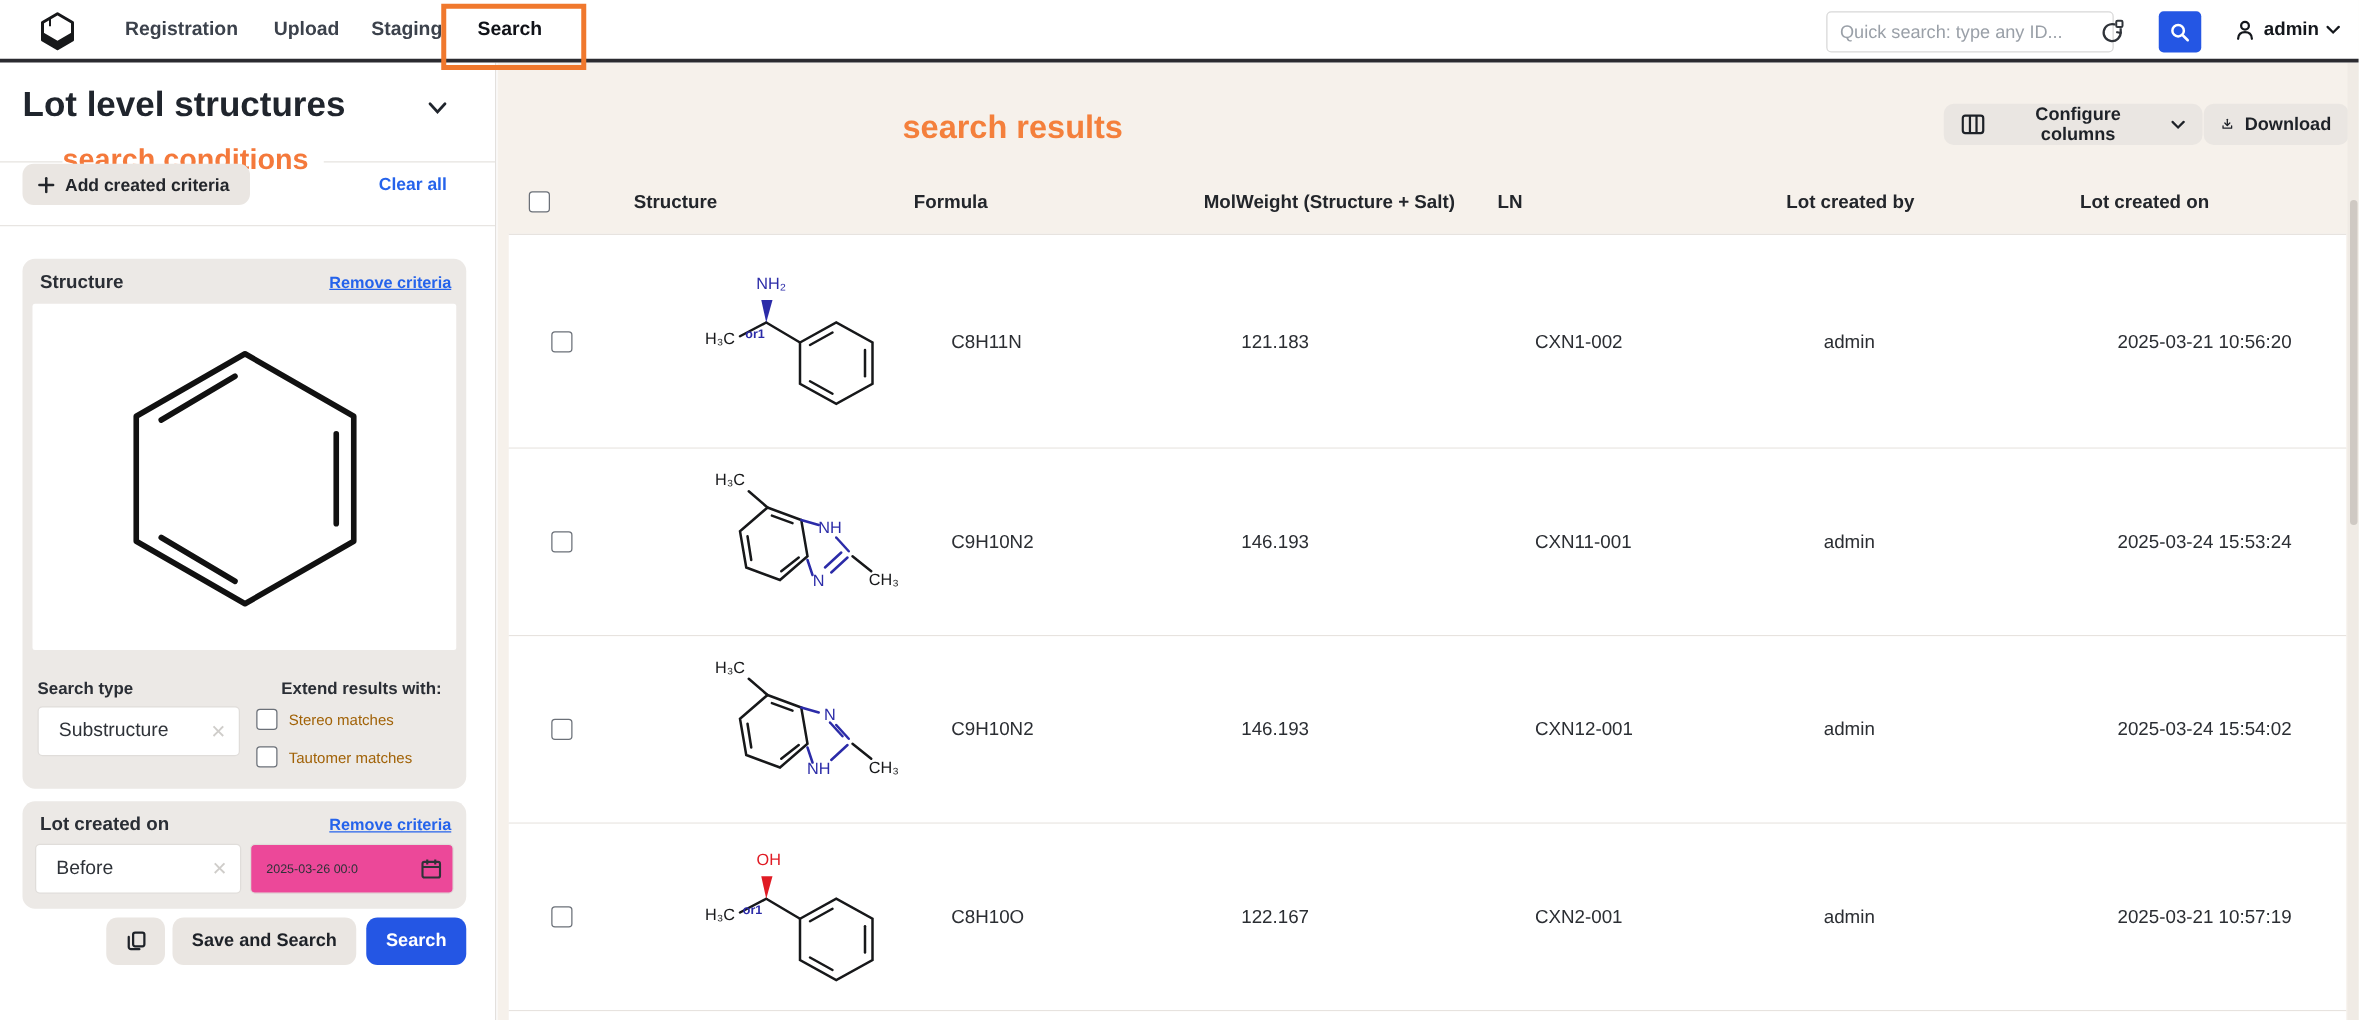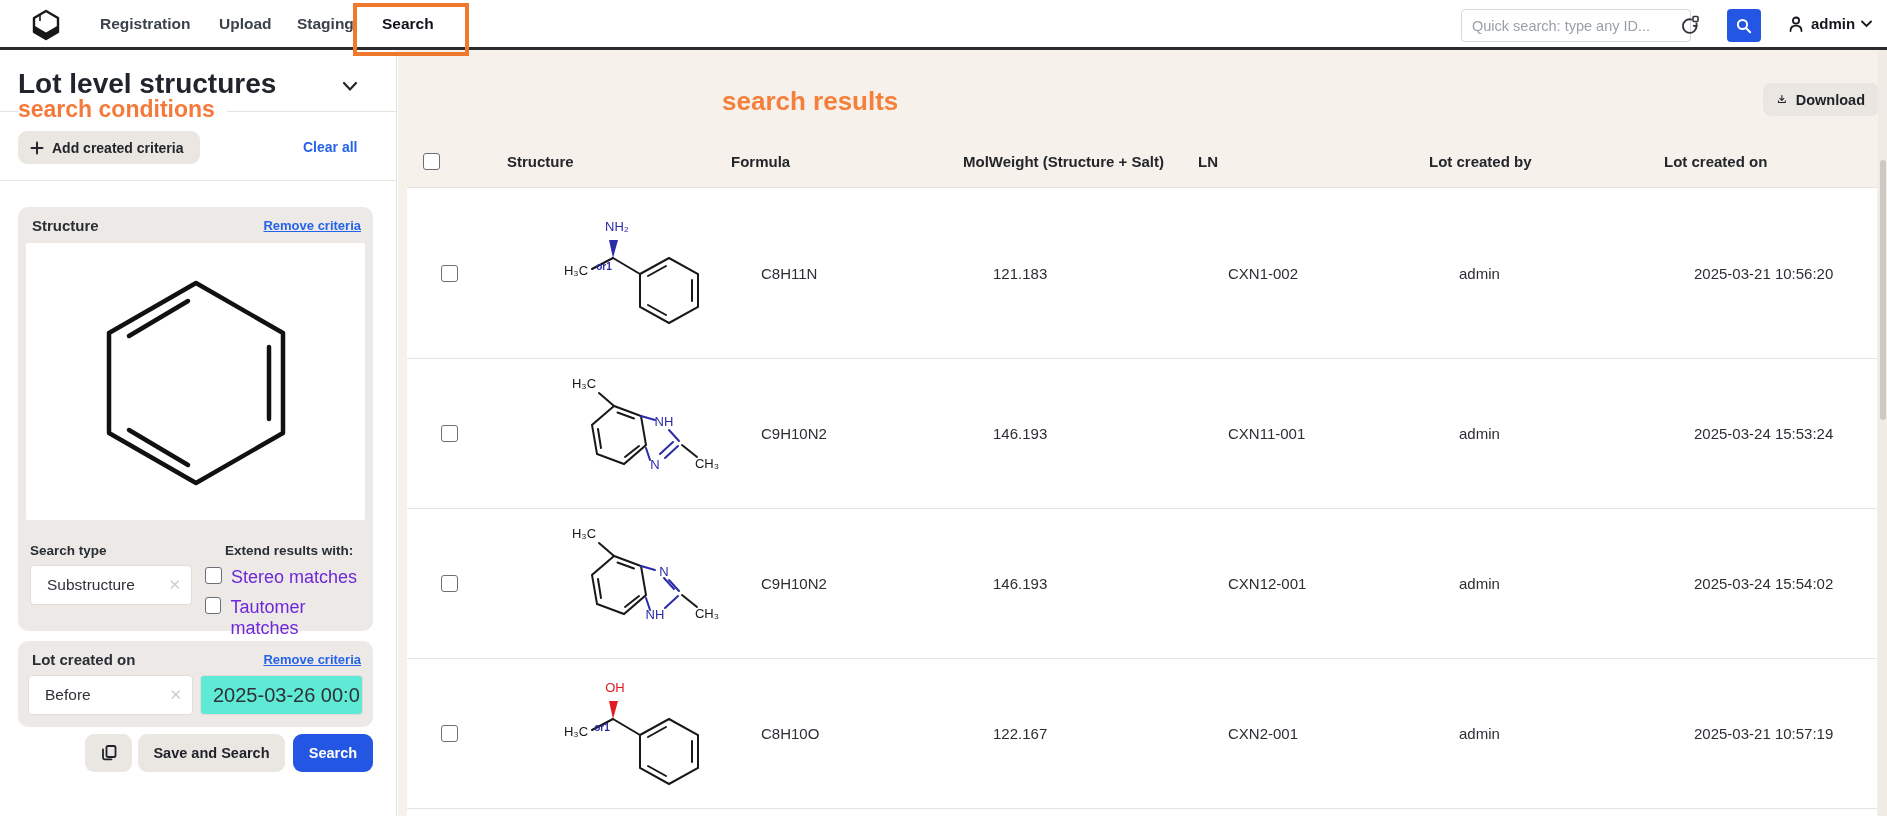--- a/index.html
+++ b/index.html
@@ -27,21 +27,21 @@
           border:none; border-radius:4px; cursor:pointer; display:flex; align-items:center; justify-content:center; }
   .userchip { position:absolute; left:1787px; top:0; height:47px; display:flex; align-items:center;
               gap:6px; cursor:pointer; }
   .userchip .uname { font-size:15px; font-weight:700; color:#14171c; }
 
   
   .sidebar { position:absolute; left:0; top:50px; width:397px; height:766px; background:#fff;
              border-right:1px solid #e3e0dd; z-index:2; }
   .sb-title { position:absolute; left:18px; top:18px; font-size:28px; font-weight:700; color:#20252d; }
   .sb-collapse { position:absolute; left:338px; top:24px; width:24px; height:24px; cursor:pointer; }
-  .sb-subrow { position:absolute; left:0; top:46px; width:100%; height:30px; }
+  .sb-subrow { position:absolute; left:0; top:64px; width:100%; height:30px;padding-left:32px; }
   .sb-subrow::before { content:""; position:absolute; left:0; right:0; top:15px; height:1px; background:#e6e3e0; }
   .sb-subtitle { position:relative; margin-left:18px; display:inline-block; background:#fff;
                  padding-right:12px; font-size:23px; font-weight:700; color:#F4793B; }
   .addbtn { position:absolute; left:18px; top:81px; height:33px; padding:0 16px 0 12px; background:#EAE6E2;
             border:none; border-radius:9px; font-size:14px; font-weight:600; color:#23262b;
             display:flex; align-items:center; gap:8px; cursor:pointer; font-family:inherit; }
   .clearall { position:absolute; left:303px; top:89px; font-size:14px; font-weight:700; color:#2563EB; cursor:pointer; }
   .sb-divider { position:absolute; left:0; top:130px; width:100%; height:1px; background:#e8e5e2; }
 
   .card { position:absolute; left:18px; width:355px; background:#ECE9E6; border-radius:10px; }
@@ -51,25 +51,25 @@
                justify-content:space-between; align-items:center; }
   .card-title { font-size:15px; font-weight:700; color:#2a2e35; }
   .removelink { font-size:13px; font-weight:700; color:#2563EB; cursor:pointer;text-decoration:underline; }
   .canvas { position:absolute; left:8px; top:36px; width:339px; height:277px; background:#fff;
             border-radius:2px; cursor:pointer; }
   .flabel { position:absolute; font-size:13.5px; font-weight:700; color:#2a2e35; }
   .selectbox { position:absolute; background:#fff; border:1px solid #e0ddda; border-radius:4px;
                display:flex; align-items:center; justify-content:space-between;
                padding:0 10px 0 16px; font-size:15.5px; color:#2e3238; cursor:pointer; }
   .xmark { color:#cfcdca; font-size:15px; }
-  .chkrow { position:absolute; display:flex; align-items:flex-start; gap:9px; font-size:18px; color:#6d28d9; }
+  .chkrow { position:absolute; display:flex; align-items:center; gap:9px; font-size:12px; color:#a16207; }
   .chk { width:17px; height:17px; background:#fff; border:1.5px solid #6b7078; border-radius:3px; cursor:pointer; }
-  .dateinput { position:absolute; background:#5eead4; border:1px solid #e0ddda; border-radius:4px;
+  .dateinput { position:absolute; background:#ec4899; border:1px solid #e0ddda; border-radius:4px;
                display:flex; align-items:center; justify-content:space-between;
-               padding:0 8px 0 12px; font-size:20px; color:#2e3238; cursor:pointer; white-space:nowrap; overflow:hidden; }
+               padding:0 8px 0 12px; font-size:10px; color:#2e3238; cursor:pointer; white-space:nowrap; overflow:hidden; }
   .sb-actions { position:absolute; left:0; top:684px; width:100%; height:44px; }
   .iconbtn { position:absolute; left:85px; top:0; width:47px; height:38px; background:#EAE6E2;
              border:none; border-radius:9px; cursor:pointer; display:flex; align-items:center; justify-content:center; }
   .savebtn { position:absolute; left:138px; top:0; width:147px; height:38px; background:#EAE6E2; border:none;
              border-radius:9px; font-size:14.5px; font-weight:700; color:#1e2228; cursor:pointer; font-family:inherit; }
   .searchbtn { position:absolute; left:293px; top:0; width:80px; height:38px; background:#2456E4; border:none;
                border-radius:9px; font-size:14.5px; font-weight:700; color:#fff; cursor:pointer; font-family:inherit; }
 
   
   .main { position:absolute; left:398px; top:50px; width:1489px; height:766px; background:#F6F1EB; }
@@ -227,20 +227,31 @@
         </svg>
       </button>
       <button class="savebtn">Save and Search</button>
       <button class="searchbtn">Search</button>
     </div>
   </aside>
 
   <main class="main">
     <div class="m-title">search results</div>
 
+    <button class="pillbtn cfgbtn">
+      <svg width="19" height="17" viewBox="0 0 19 17">
+        <rect x="1.2" y="1.5" width="16.5" height="14" rx="2" fill="none" stroke="#1e2228" stroke-width="1.8"></rect>
+        <line x1="7" y1="1.5" x2="7" y2="15.5" stroke="#1e2228" stroke-width="1.8"></line>
+        <line x1="12.3" y1="1.5" x2="12.3" y2="15.5" stroke="#1e2228" stroke-width="1.8"></line>
+      </svg>
+      <span>Configure columns</span>
+      <svg width="11" height="8" viewBox="0 0 11 8">
+        <polyline points="1,1.5 5.5,6 10,1.5" fill="none" stroke="#1e2228" stroke-width="1.8" stroke-linecap="round"></polyline>
+      </svg>
+    </button>
     <button class="pillbtn dlbtn">
       <svg width="17" height="17" viewBox="0 0 17 17">
         <line x1="8.5" y1="1.5" x2="8.5" y2="9.5" stroke="#1e2228" stroke-width="1.8" stroke-linecap="round"></line>
         <polyline points="5,6.5 8.5,10 12,6.5" fill="none" stroke="#1e2228" stroke-width="1.8" stroke-linecap="round" stroke-linejoin="round"></polyline>
         <path d="M2.5 10.5 V13.8 H14.5 V10.5" fill="none" stroke="#1e2228" stroke-width="1.8" stroke-linecap="round" stroke-linejoin="round"></path>
       </svg>
       <span>Download</span>
     </button>
 
     <div class="thead">

